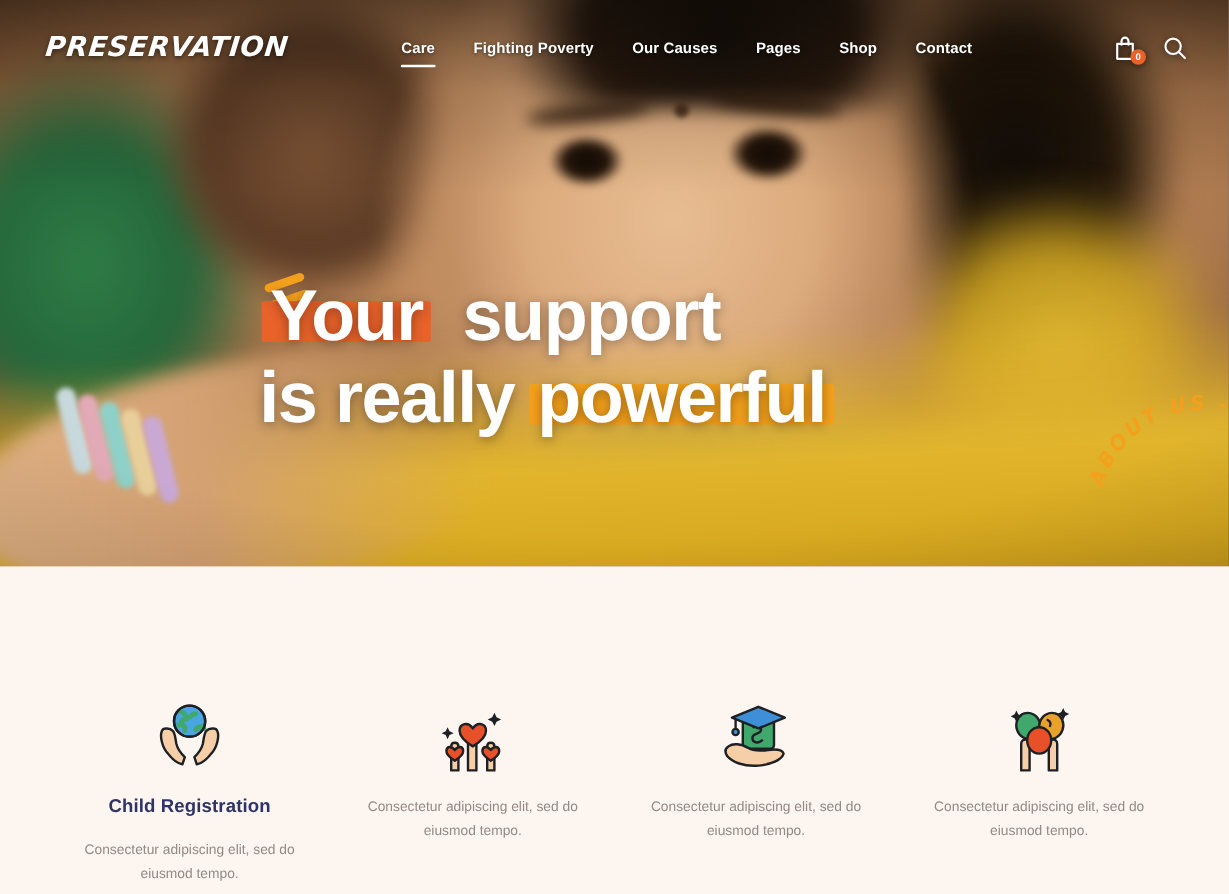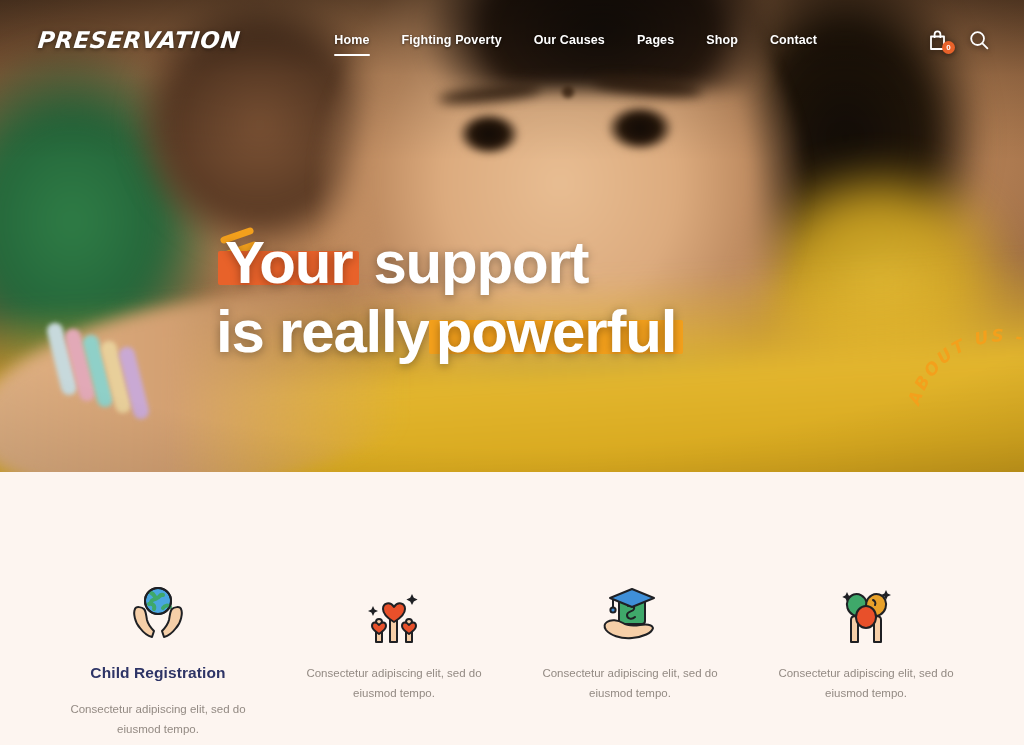--- a/index.html
+++ b/index.html
@@ -244,21 +244,21 @@
     <div class="bangle bg3"></div>
     <div class="bangle bg4"></div>
     <div class="bangle bg5"></div>
     <div class="photo-vignette"></div>
   </div>
 
   <div class="navbar">
     <div class="logo">PRESERVATION</div>
 
     <div class="nav-menu">
-      <div class="nav-link active">Home</div>
+      <div class="nav-link active">Care</div>
       <div class="nav-link">Fighting Poverty</div>
       <div class="nav-link">Our Causes</div>
       <div class="nav-link">Pages</div>
       <div class="nav-link">Shop</div>
       <div class="nav-link">Contact</div>
     </div>
 
     <div class="nav-right">
       <div class="icon-btn">
         <svg width="19" height="20" viewBox="0 0 19 20" fill="none">
@@ -280,24 +280,24 @@
 
   <div class="hero-copy">
     <div class="dashes">
       <svg width="60" height="44" viewBox="0 0 60 44">
         <path d="M4 14 L30 5" stroke="#F3A01C" stroke-width="7" stroke-linecap="round"></path>
         <path d="M2 30 L34 19" stroke="#F3A01C" stroke-width="7" stroke-linecap="round"></path>
       </svg>
     </div>
 
     <div class="hl-line">
-      <span class="mark red">Your</span><span style="margin-left:14px;">support</span>
+      <span class="mark red">Your</span><span style="margin-left:26px;">support</span>
     </div>
     <div class="hl-line second">
-      <span>is really</span><span class="mark amber" style="">powerful</span>
+      <span>is really</span><span class="mark amber" style="margin-left:12px;">powerful</span>
     </div>
   </div>
 
   <div class="about-circle">
     <svg viewBox="0 0 215 215">
       <defs>
         <path id="abtpath" d="M107.5,107.5 m-86,0 a86,86 0 1,1 172,0 a86,86 0 1,1 -172,0"></path>
       </defs>
       <text>
         <textPath href="#abtpath" startOffset="4%">ABOUT US  -  ABOUT US  -  ABOUT US  -  </textPath>

